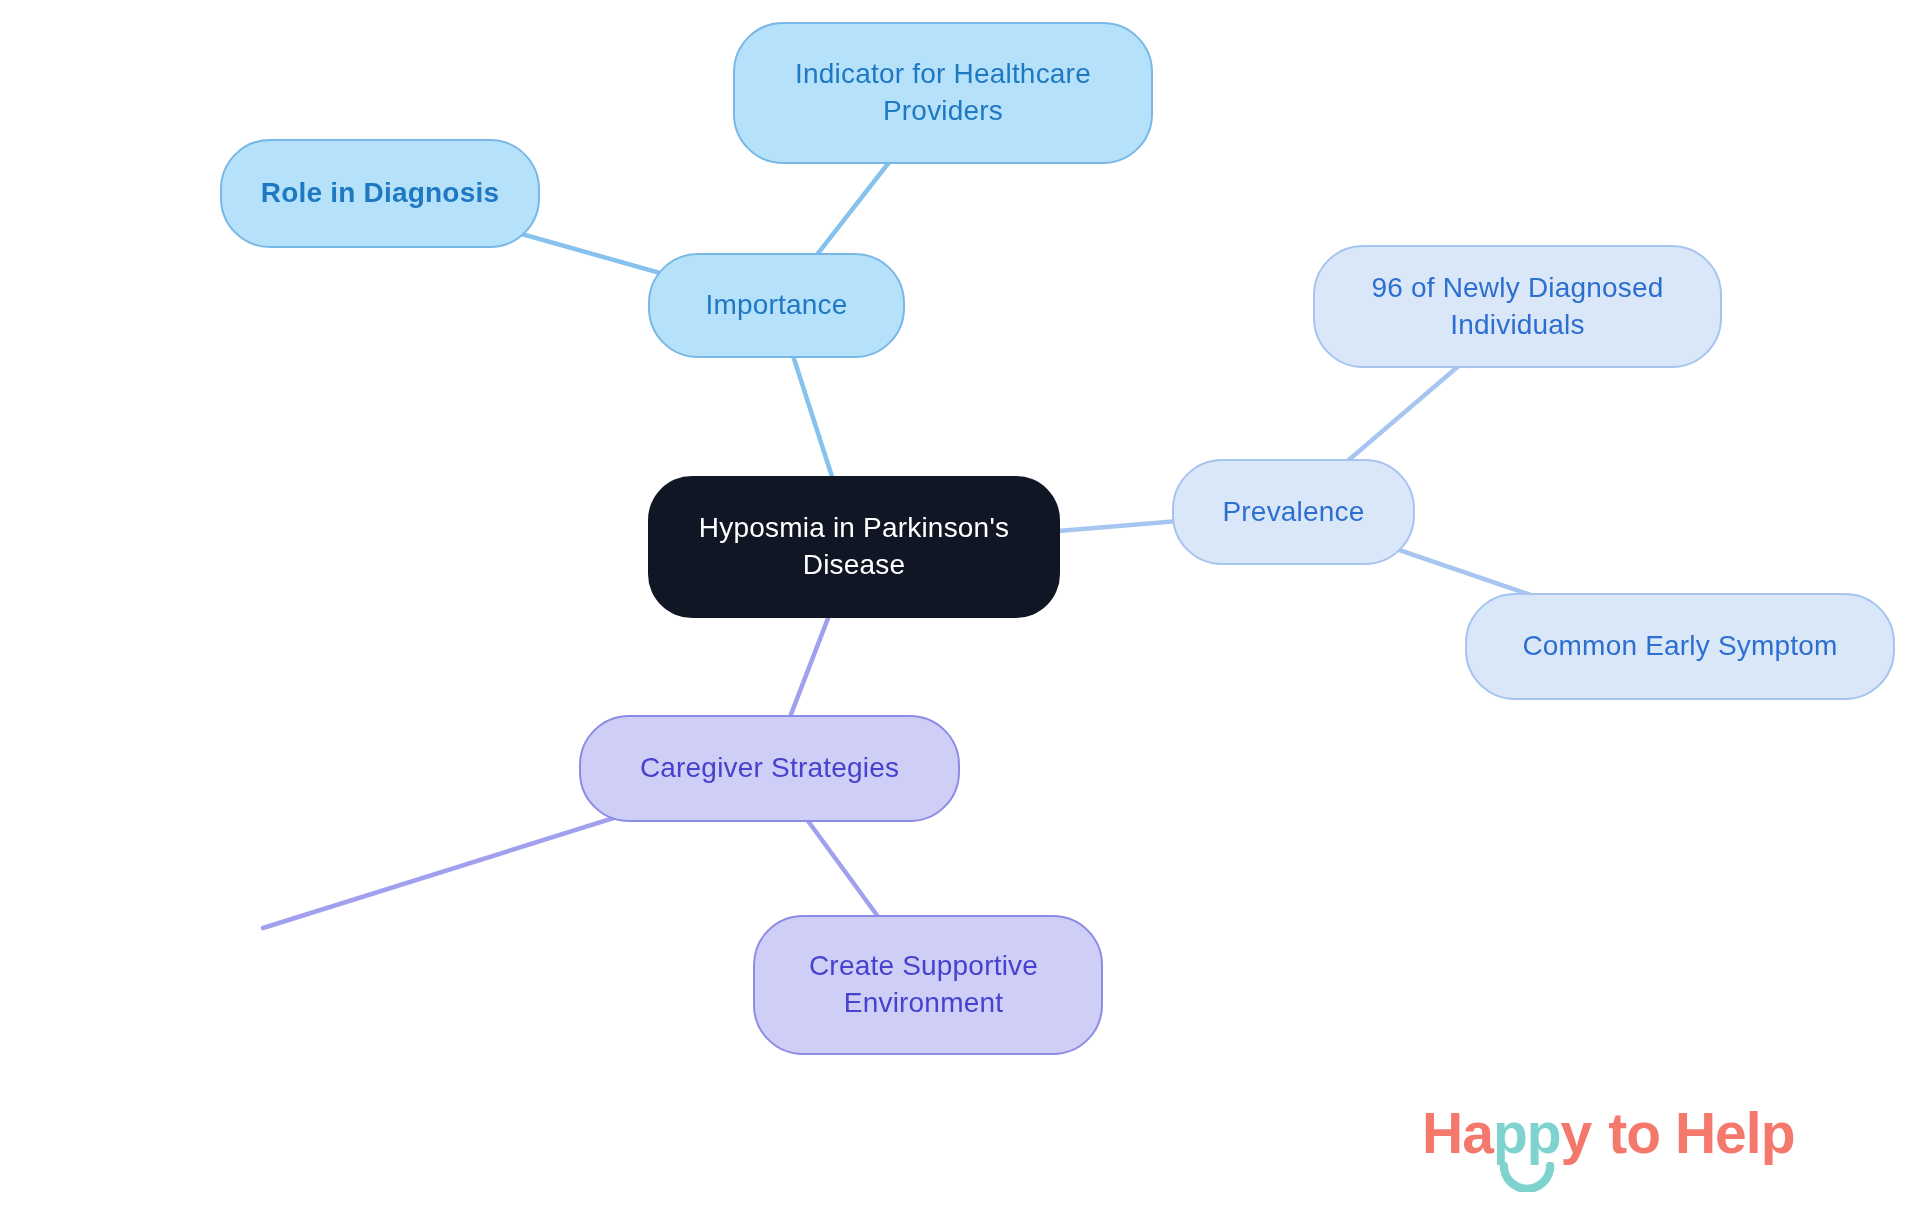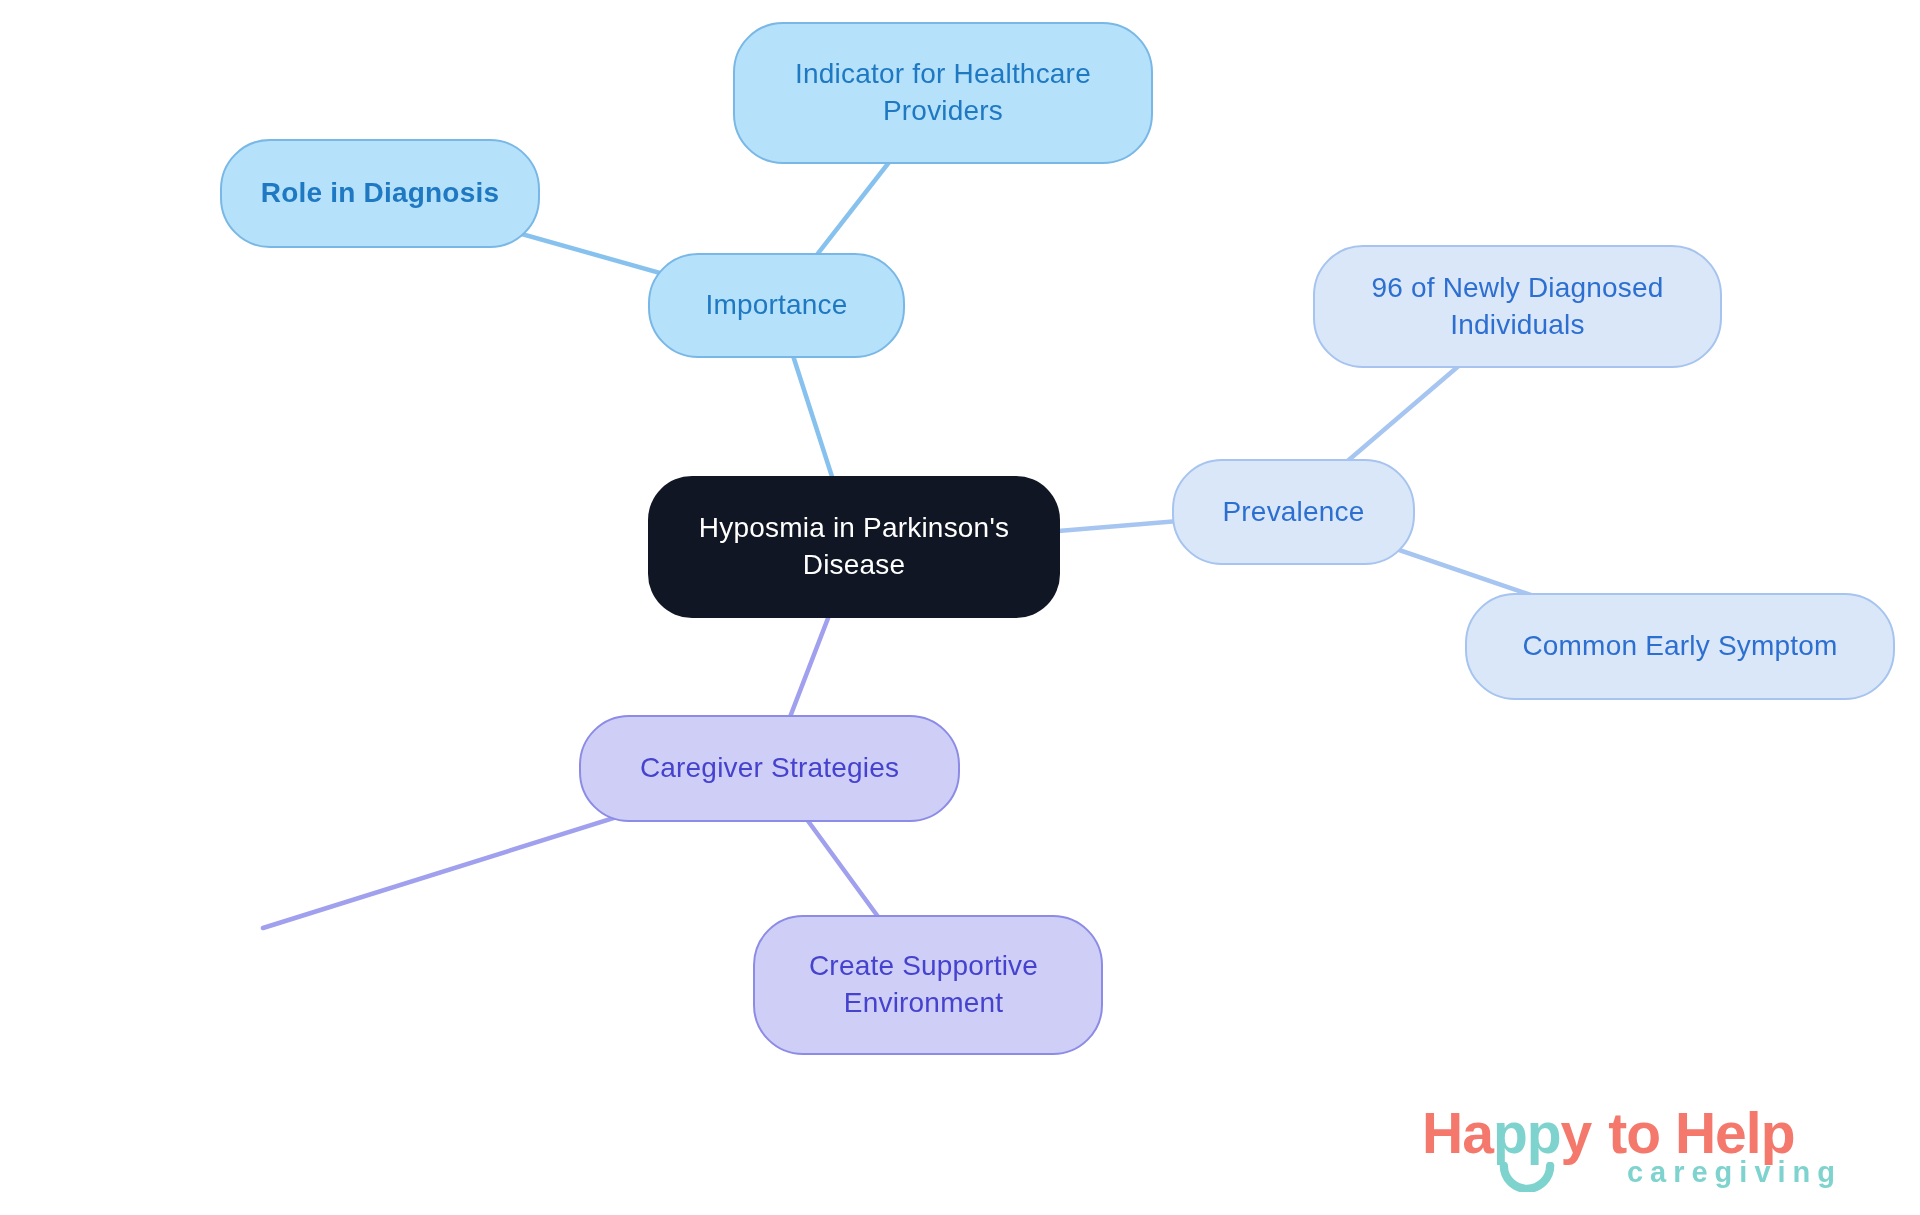--- a/index.html
+++ b/index.html
@@ -102,16 +102,15 @@
   <div class="node fam-violet n-create">Create Supportive Environment</div>
 
   <div class="logo">
     <div class="logo-main">
       <span class="coral">Ha</span><span class="teal pp-wrap"><span>pp</span><span class="smile">
             <svg viewBox="0 0 60 32" xmlns="http://www.w3.org/2000/svg">
               <path d="M5 4 a 25 25 0 0 0 50 0" fill="none" stroke="#7ED3CE" stroke-width="9" stroke-linecap="round"></path>
             </svg>
           </span></span><span class="coral">y</span><span class="coral rest">to Help</span>
     </div>
-    <div class="logo-sub">caregiving</div>
   </div>
 
 </div>
 
 </body></html>

